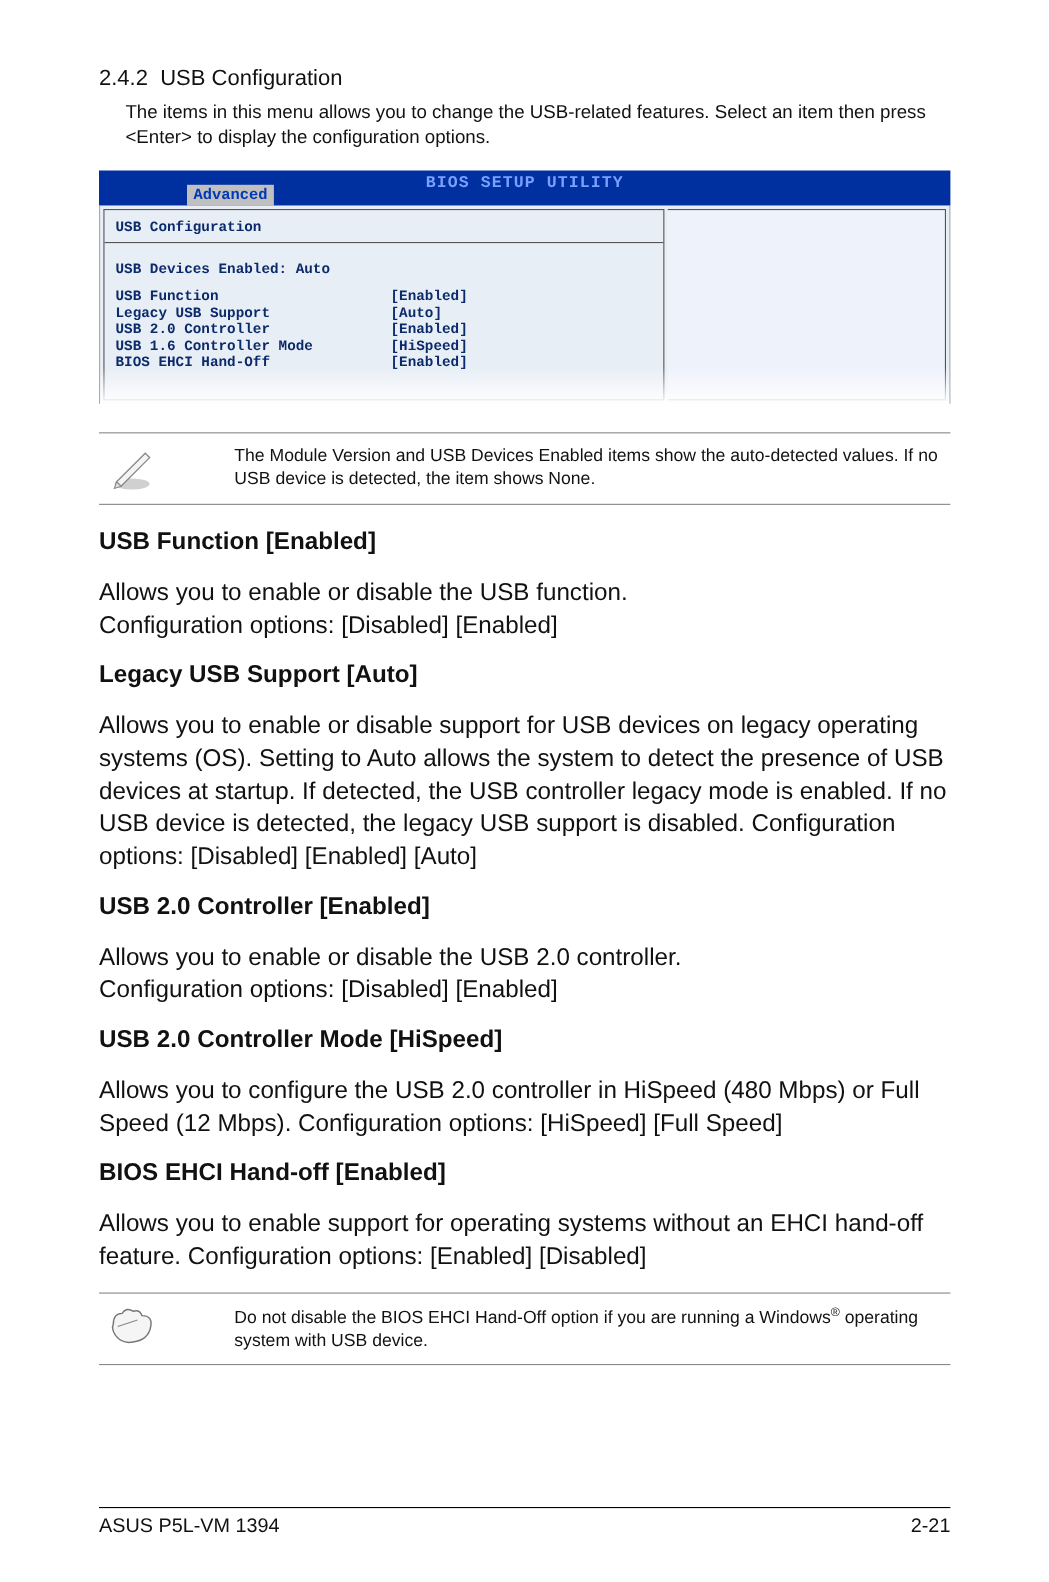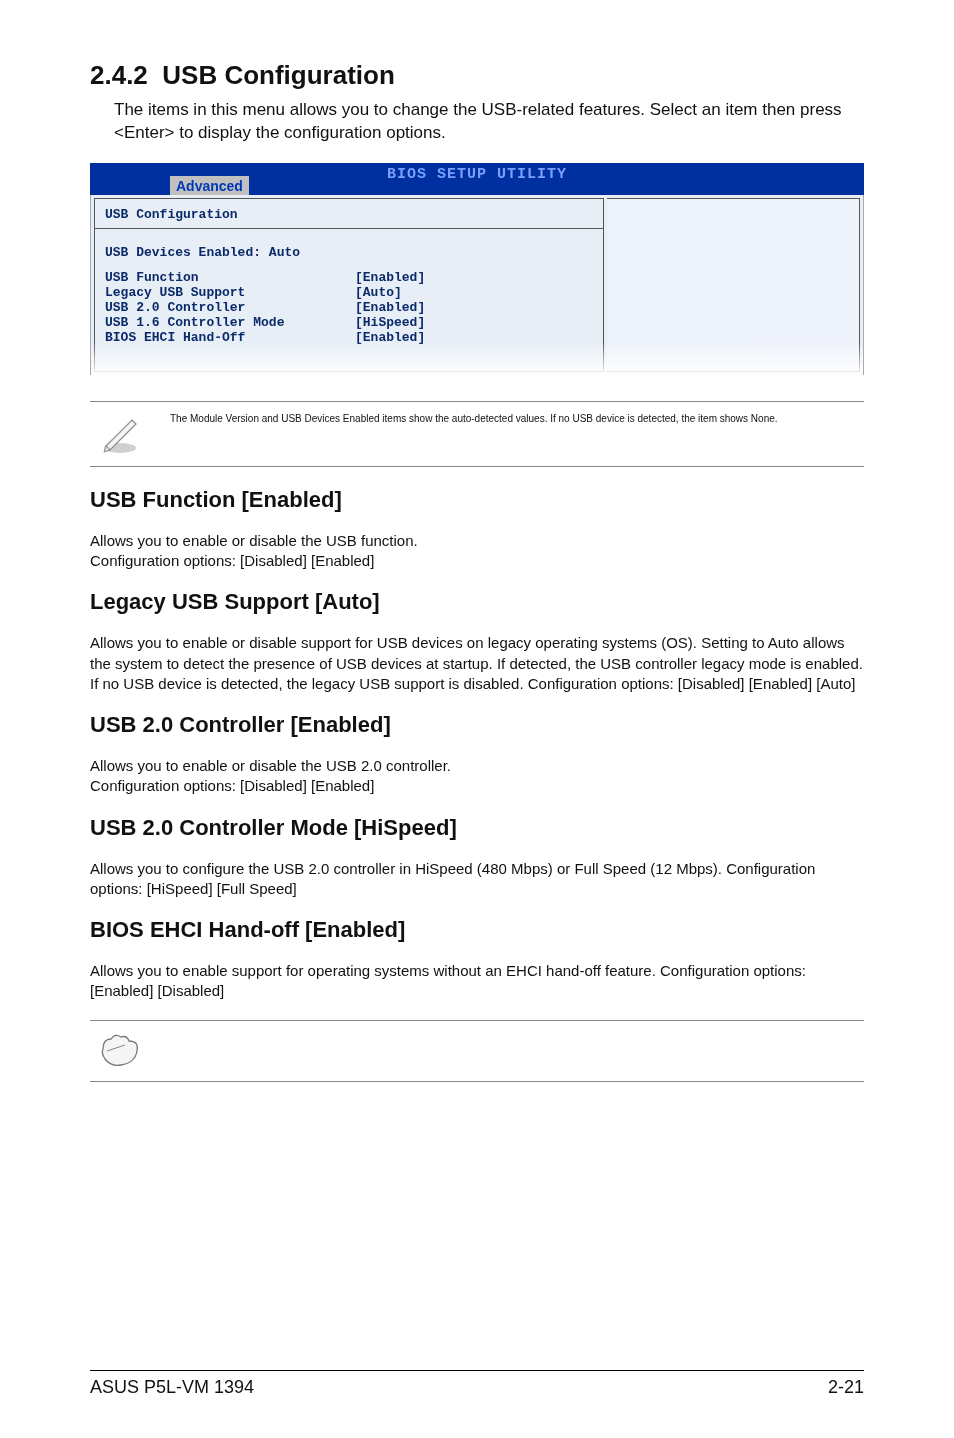--- a/index.html
+++ b/index.html
@@ -6,22 +6,22 @@
   body {
     background: #fff;
     font-family: Arial, Helvetica, sans-serif;
     color: #111;
     width: 954px;
     height: 1438px;
     padding: 60px 90px 40px 90px;
     position: relative;
   }
   h1.section-title {
-    font-size: 26px;
-    font-weight: bold;
+    font-size: 20px;
+    font-weight: normal;
     margin-bottom: 8px;
   }
   p.intro {
     font-size: 17px;
     line-height: 1.35;
     margin-bottom: 18px;
     margin-left: 24px;
   }
 
   .bios-box {
@@ -45,21 +45,21 @@
     font-size: 15px;
     letter-spacing: 1px;
   }
   .bios-tab {
     position: absolute;
     left: 80px;
     bottom: 0;
     background: #c0c0c0;
     color: #0038b8;
     padding: 2px 6px 1px 6px;
-    font-family: Liberation Sans, sans-serif;
+    font-family: Liberation Mono, monospace;
     font-weight: bold;
     font-size: 14px;
   }
   .bios-body {
     border-left: 1px solid #aaa;
     border-right: 1px solid #aaa;
     background: #e8eef6;
     display: flex;
     min-height: 180px;
     position: relative;
@@ -110,31 +110,32 @@
     gap: 24px;
   }
   .note-block.small-gap { margin-top: 8px; }
   .note-icon {
     flex: 0 0 52px;
     display: flex;
     align-items: center;
     justify-content: center;
   }
   .note-text {
-    font-size: 10px;
+    font-size: 16px;
     line-height: 1.35;
+    margin-left: 43px;
   }
 
   h2.sub {
     font-size: 22px;
     font-weight: bold;
     margin-bottom: 4px;
   }
   p.body {
-    font-size: 15px;
+    font-size: 22px;
     line-height: 1.35;
     margin-bottom: 18px;
     margin-top: 18px;
   }
 
   .footer {
     position: absolute;
     left: 90px;
     right: 90px;
     bottom: 40px;
@@ -219,18 +220,21 @@
 <h2 class="sub">BIOS EHCI Hand-off [Enabled]</h2>
 <p class="body">Allows you to enable support for operating systems without an EHCI hand-off feature. Configuration options: [Enabled] [Disabled]</p>
 
 <div class="note-block small-gap">
   <div class="note-icon">
     <svg width="46" height="40" viewBox="0 0 46 40">
       <path d="M6 18 Q4 22 8 28 Q14 36 24 34 Q38 32 40 20 Q42 10 32 10 Q30 4 24 6 Q18 2 14 8 Q6 8 6 18 Z" fill="#f5f5f5" stroke="#777" stroke-width="1.3"></path>
       <path d="M10 20 L28 14" stroke="#888" stroke-width="1"></path>
     </svg>
   </div>
+  <div class="note-text">
+    <span>Do not disable the BIOS EHCI Hand-Off option if you are running a Windows</span><sup>®</sup><span> operating system with USB device.</span>
+  </div>
 </div>
 
 <div class="footer">
   <span>ASUS P5L-VM 1394</span>
   <span>2-21</span>
 </div>
 
 </body></html>

